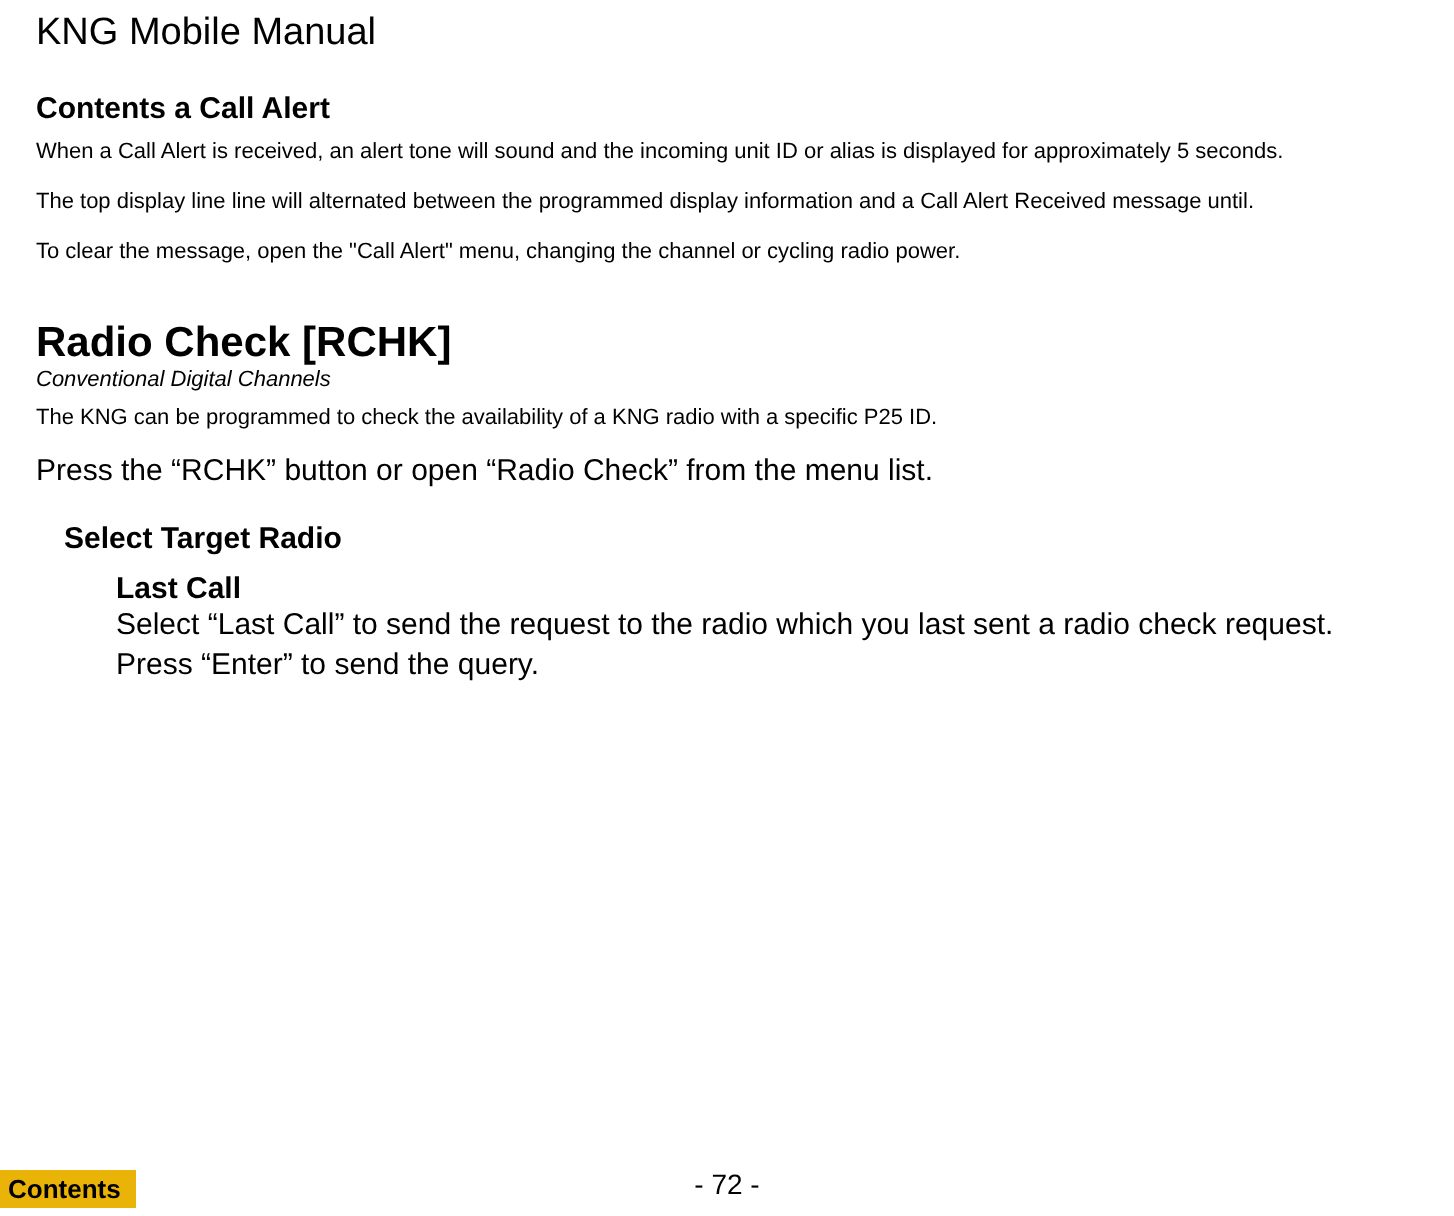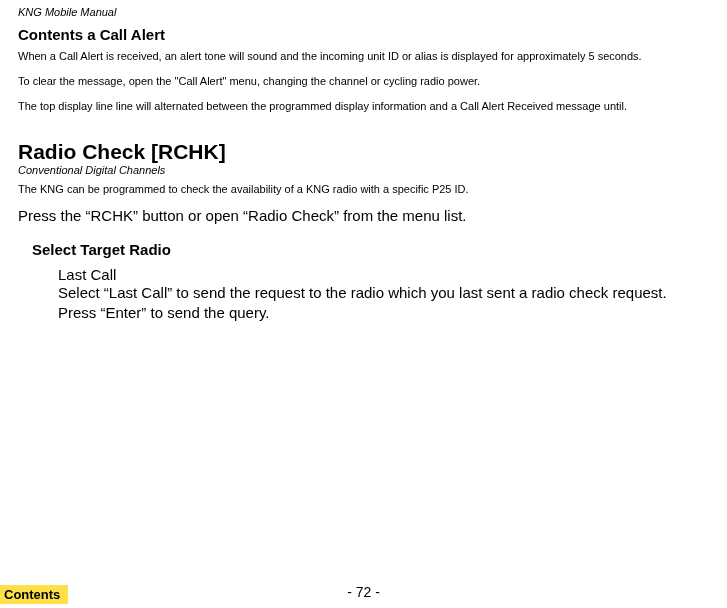--- a/index.html
+++ b/index.html
@@ -10,23 +10,22 @@
     background: #fff;
     font-family: Arial, Helvetica, sans-serif;
     color: #000;
     position: relative;
   }
   .page {
     padding: 6px 18px 0 18px;
     box-sizing: border-box;
   }
   .doc-title {
-    font-style: italic;
-    font-size: 11px;
-    margin-bottom: 8px;
+    font-size: 19px;
+    margin-bottom: 18px;
   }
   .h-sub {
     font-weight: bold;
     font-size: 15px;
     margin: 4px 0 6px 0;
   }
   .para {
     font-size: 11px;
     line-height: 1.35;
     margin-bottom: 10px;
@@ -42,41 +41,41 @@
     font-size: 11px;
     margin-bottom: 6px;
   }
   .indent-1 {
     margin-left: 14px;
   }
   .indent-2 {
     margin-left: 40px;
   }
   .bold-inline {
-    font-weight: normal;
+    font-weight: bold;
   }
   .footer {
     position: absolute;
     bottom: 4px;
     left: 0;
     width: 727px;
     height: 22px;
   }
   .page-num {
     position: absolute;
     width: 100%;
     text-align: center;
     font-size: 14px;
     bottom: 4px;
   }
   .contents-btn {
     position: absolute;
     left: 0;
     bottom: 0;
-    background: #fde047;
+    background: #eab308;
     font-weight: bold;
     font-size: 13px;
     padding: 2px 8px 2px 4px;
   }
   .sect-head {
     font-weight: bold;
     font-size: 15px;
     margin-top: 10px;
   }
   .sect-para {
@@ -86,22 +85,22 @@
 </style>
 </head>
 <body>
 
 <div class="page">
 
   <div class="doc-title">KNG Mobile Manual</div>
 
   <div class="h-sub">Contents a Call Alert</div>
   <div class="para">When a Call Alert is received, an alert tone will sound and the incoming unit ID or alias is displayed for approximately 5 seconds.</div>
+  <div class="para">The top display line line will alternated between the programmed display information and a Call Alert Received message until.</div>
   <div class="para">To clear the message, open the "Call Alert" menu, changing the channel or cycling radio power.</div>
-  <div class="para">The top display line line will alternated between the programmed display information and a Call Alert Received message until.</div>
 
   <div class="h-main">Radio Check [RCHK]</div>
   <div class="h-main-sub">Conventional Digital Channels</div>
   <div class="para">The KNG can be programmed to check the availability of a KNG radio with a specific P25 ID.</div>
 
   <div class="sect-para">Press the “RCHK” button or open “Radio Check” from the menu list.</div>
 
   <div class="sect-head indent-1" style="margin-top:14px;">Select Target Radio</div>
 
   <div class="indent-2" style="margin-top:8px;">

